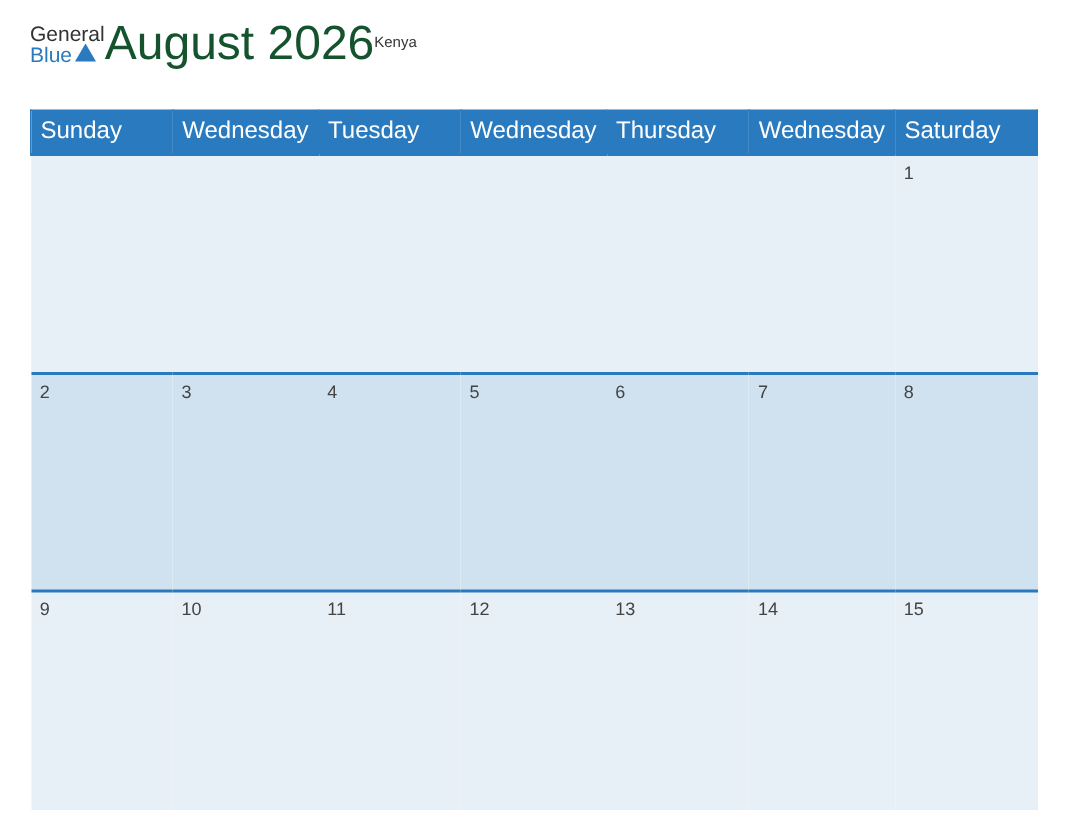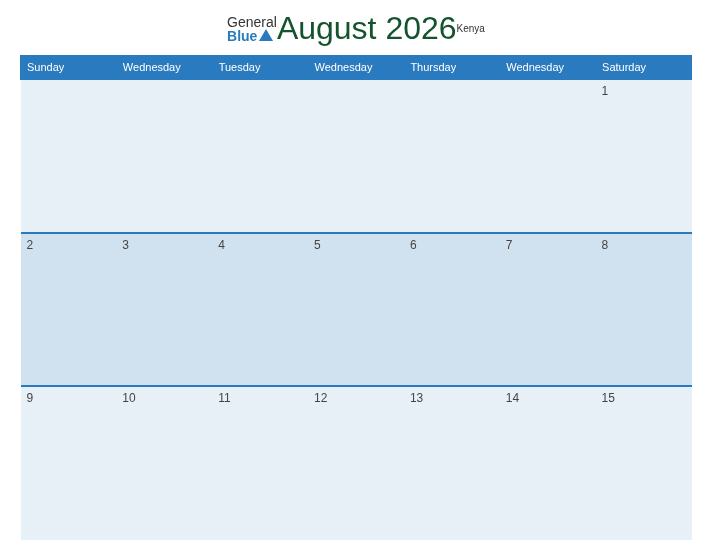--- a/index.html
+++ b/index.html
@@ -10,42 +10,42 @@
       font-family: Arial, sans-serif;
       display: flex;
       flex-direction: column;
       align-items: center;
       padding: 10px 20px;
     }
 
     .header {
       width: 100%;
       display: flex;
-      justify-content: center;
+      justify-content: flex-start;
       align-items: center;
-      margin-bottom: 8px;
+      margin-bottom: 26px;
     }
 
     .logo {
       display: flex;
       flex-direction: column;
       align-items: flex-start;
       line-height: 1;
     }
 
     .logo-general {
       font-size: 14px;
       color: #333;
       font-weight: normal;
     }
 
     .logo-blue {
       font-size: 14px;
       color: #2a7abf;
-      font-weight: bold;
+      font-weight: normal;
       display: flex;
       align-items: center;
     }
 
     .logo-triangle {
       width: 0;
       height: 0;
       border-left: 7px solid transparent;
       border-right: 7px solid transparent;
       border-bottom: 12px solid #2a7abf;
@@ -71,21 +71,21 @@
       border-collapse: collapse;
       flex: 1;
     }
 
     .calendar thead tr {
       background-color: #2a7abf;
     }
 
     .calendar thead th {
       color: #fff;
-      font-size: 11px;
+      font-size: 16px;
       font-weight: normal;
       padding: 5px 6px;
       text-align: left;
       border: 1px solid #2a7abf;
     }
 
     .calendar tbody tr {
       background-color: #e8f0f7;
     }
 

